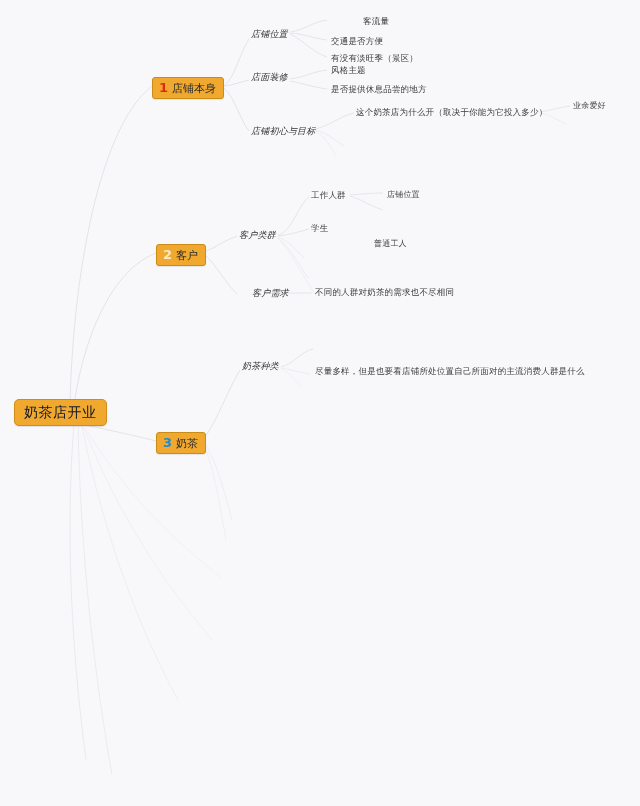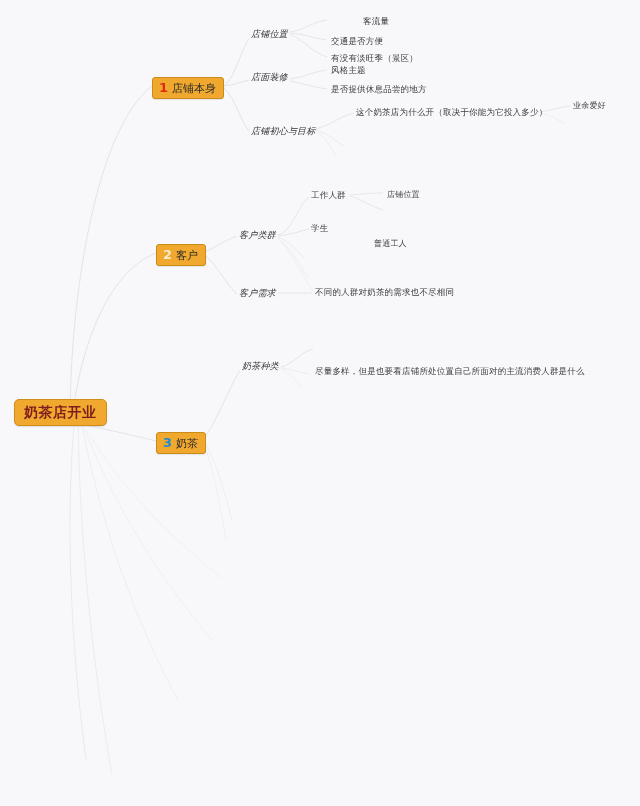--- a/index.html
+++ b/index.html
@@ -32,22 +32,22 @@
     white-space: nowrap;
     line-height: 1;
   }
   
   .root-node {
     background: #f0a82e;
     border: 1px solid #d08d18;
     border-radius: 5px;
     padding: 5px 9px 6px 9px;
     font-size: 14px;
-    font-weight: bold;
-    color: #7f1d1d;
+    font-weight: normal;
+    color: #0f172a;
     letter-spacing: 0.5px;
     box-shadow: 0 1px 1px rgba(0,0,0,0.10);
   }
   
   .l1-node {
     background: #f0a82e;
     border: 1px solid #c98c16;
     border-radius: 3px;
     padding: 3px 7px 4px 6px;
     font-size: 11px;
@@ -177,21 +177,21 @@
     <span class="l1-num" style="color:#fbe9c8;">2</span>
     <span class="l1-label">客户</span>
   </div>
 
   <div class="node t-node lvl2" style="left:239px; top:231px;">客户类群</div>
   <div class="node t-node lvl3" style="left:311px; top:191px;">工作人群</div>
   <div class="node t-node lvl4" style="left:387px; top:191px;">店铺位置</div>
   <div class="node t-node lvl4" style="left:374px; top:207px;margin-top:33px;">普通工人</div>
   <div class="node t-node lvl3" style="left:311px; top:224px;">学生</div>
 
-  <div class="node t-node lvl2" style="left:239px; top:289px;">客户需求</div>
+  <div class="node t-node lvl2" style="left:252px; top:289px;">客户需求</div>
   <div class="node t-node lvl3" style="left:315px; top:288px;">不同的人群对奶茶的需求也不尽相同</div>
 
   <div class="node l1-node" style="left:156px; top:432px;">
     <span class="l1-num" style="color:#1f8ad0;">3</span>
     <span class="l1-label">奶茶</span>
   </div>
 
   <div class="node t-node lvl2" style="left:242px; top:362px;">奶茶种类</div>
   <div class="node t-node lvl3" style="left:315px; top:345px;margin-top:22px;">尽量多样，但是也要看店铺所处位置自己所面对的主流消费人群是什么</div>
 

